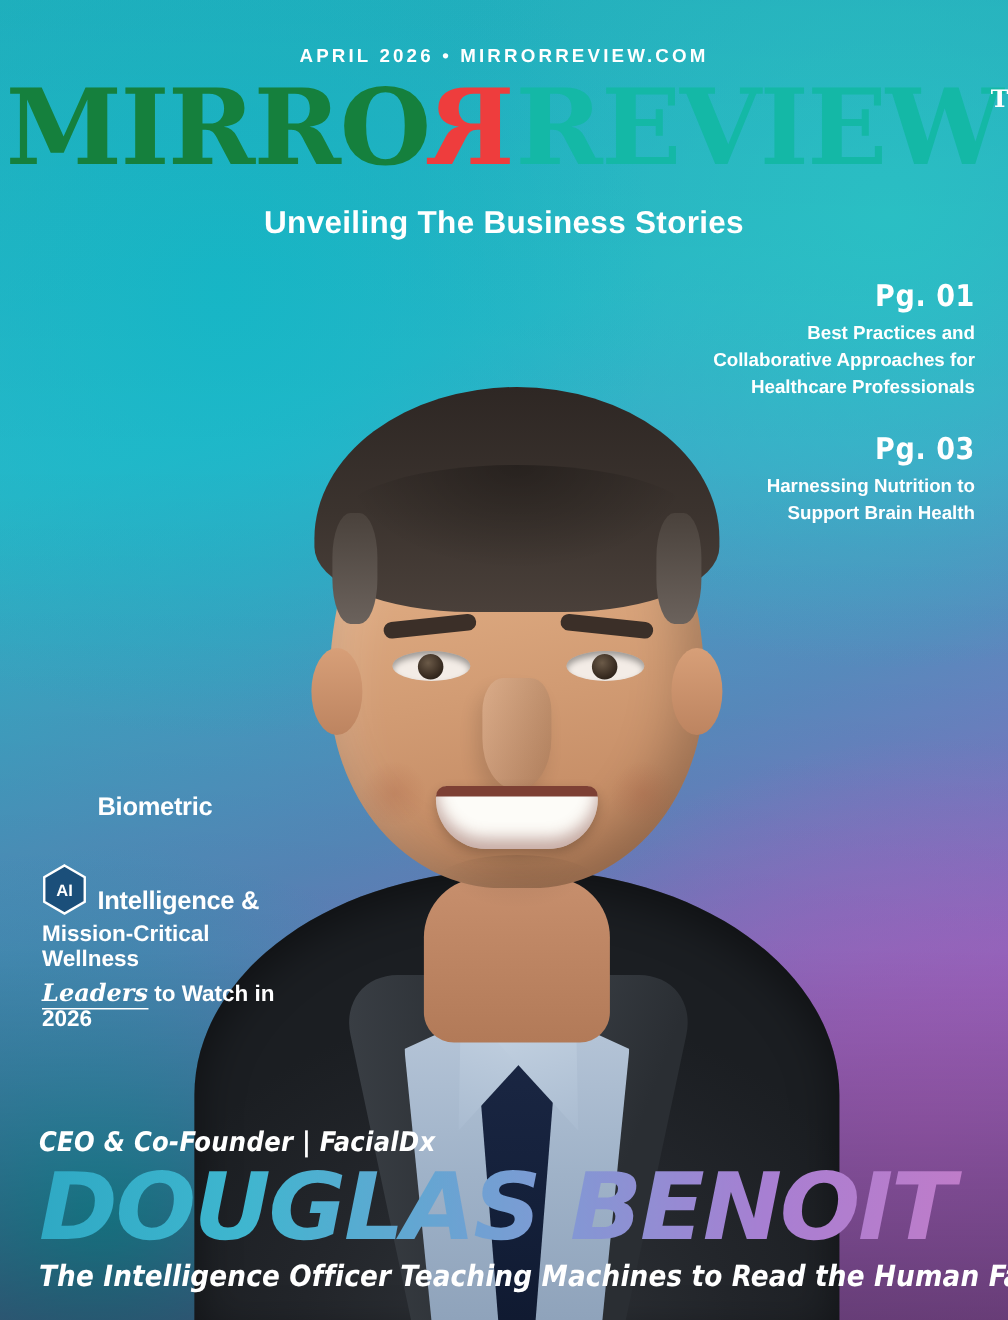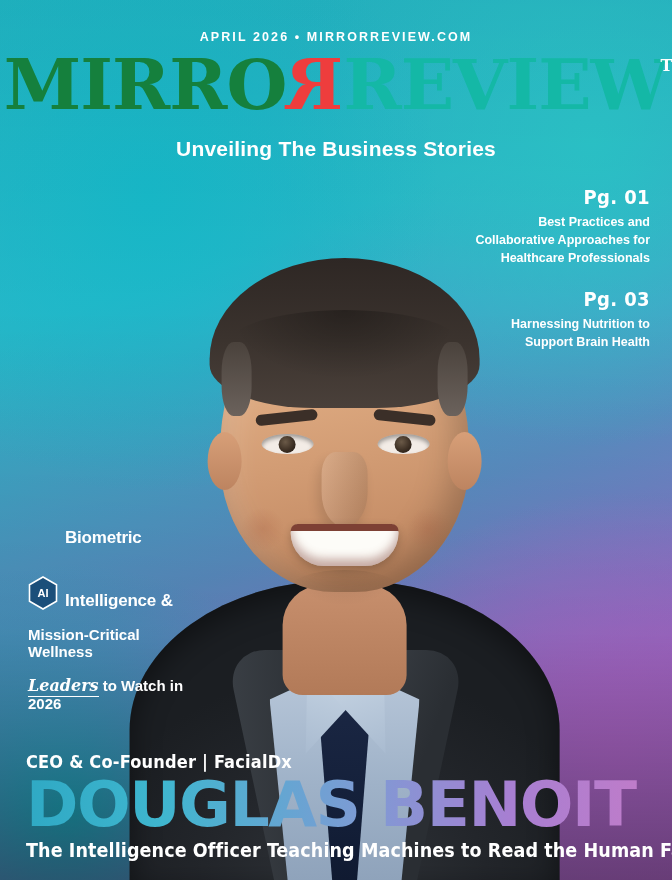--- a/index.html
+++ b/index.html
@@ -325,39 +325,40 @@
   }
   .hex svg { display: block; }
   .badge-head {
     font-size: 17px;
     font-weight: 700;
     line-height: 1.1;
     letter-spacing: -0.2px;
     margin-top: 44px;
   }
   .badge-line3 {
-    margin-top: 16px;
+    margin-top: 4px;
     font-size: 15px;
     font-weight: 700;
   }
   .badge-script {
     font-family: "DejaVu Serif", serif;
     font-style: italic;
     font-weight: 700;
     font-size: 16px;
     border-bottom: 1.6px solid #ffffff;
     padding-bottom: 1px;
   }
 
   
   .bottom {
     position: absolute;
     left: 0; right: 12px; bottom: 0;
     padding: 0 26px 18px 26px;
     z-index: 8;
+    font-style: italic;
   }
   .role {
     font-family: "DejaVu Sans Condensed", "Liberation Sans", sans-serif;
     font-size: 18px;
     font-weight: 700;
     color: #ffffff;
     letter-spacing: 0.2px;
     margin-bottom: 4px;
   }
   .name {

